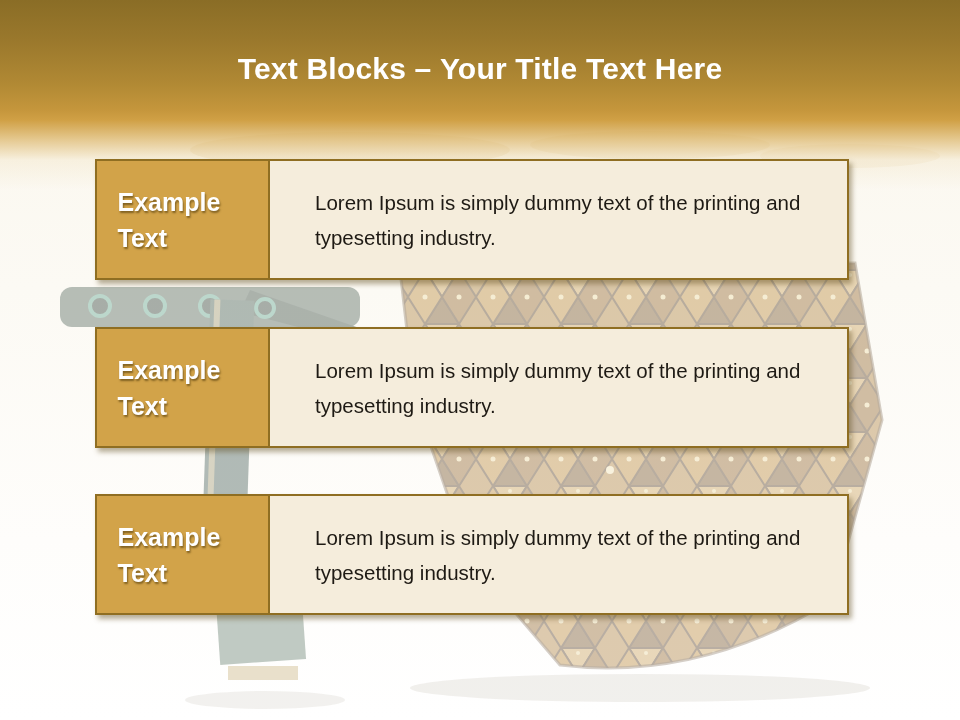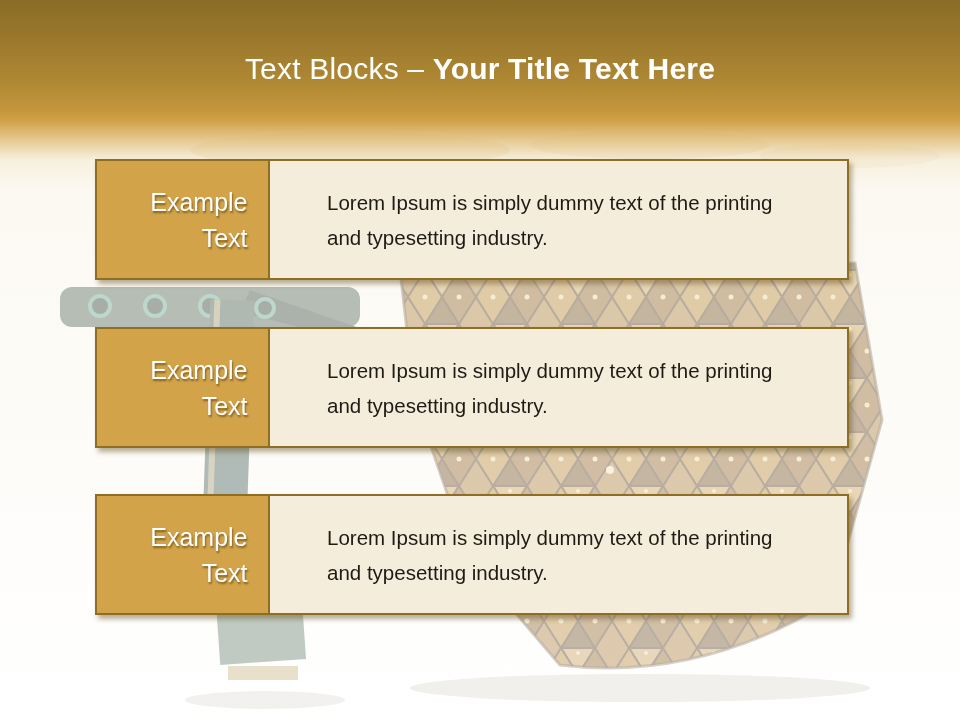--- a/index.html
+++ b/index.html
@@ -17,44 +17,44 @@
   .header-band{
     position:absolute; top:0; left:0; right:0; height:200px; z-index:2;
     background:linear-gradient(180deg,
       #8A6D26 0%, #9A782C 20%, #B18934 42%, #C5963C 55%, #D0A045 60%,
       rgba(222,186,114,.75) 70%, rgba(240,225,190,.35) 80%, rgba(250,246,238,0) 95%);
   }
   .slide-title{
     position:absolute; top:52px; left:0; width:100%; z-index:3;
     text-align:center; color:#FFFFFF; font-size:30px; letter-spacing:.2px;
   }
-  .slide-title .t-bold{font-weight:normal;text-align:right;}
+  .slide-title .t-bold{font-weight:bold;text-align:right;}
   .slide-title .t-rest{font-weight:bold; margin-left:.28em;}
   
   .block-row{
     position:absolute; left:95px; width:750px; height:117px; z-index:3;
     border:2px solid #8F6E22; display:flex;
     box-shadow:3px 4px 5px rgba(96,76,28,.45);
   }
   .row-1{top:159px;} .row-2{top:327px;} .row-3{top:494px;}
   .block-label{
     width:171px; background:#D2A349; border-right:2px solid #8F6E22;
     display:flex; align-items:center; justify-content:center; flex:none;
   }
   .block-label span{
-    display:block; width:130px; text-align:right;
-    font-size:25px; font-weight:normal; color:#FFFFFF; line-height:36px;
+    display:block; width:130px; text-align:left;
+    font-size:25px; font-weight:bold; color:#FFFFFF; line-height:36px;
     text-shadow:1px 2px 2px rgba(84,62,12,.65);
   }
   .block-content{
     flex:1; background:#F5EDDC; display:flex; align-items:center;
     padding:0 28px 0 41px;
   }
   .block-content p{
-    margin:16px; font-size:20.5px; line-height:35px; color:#1E1A14;
+    margin:4px; font-size:20.5px; line-height:35px; color:#1E1A14;
   }
 </style>
 </head>
 <body>
 
 <div class="slide">
 
   <svg class="bg-art" width="960" height="720" viewBox="0 0 960 720" aria-hidden="true">
     <defs>
       <pattern id="mosaic" width="68" height="54" patternUnits="userSpaceOnUse">

